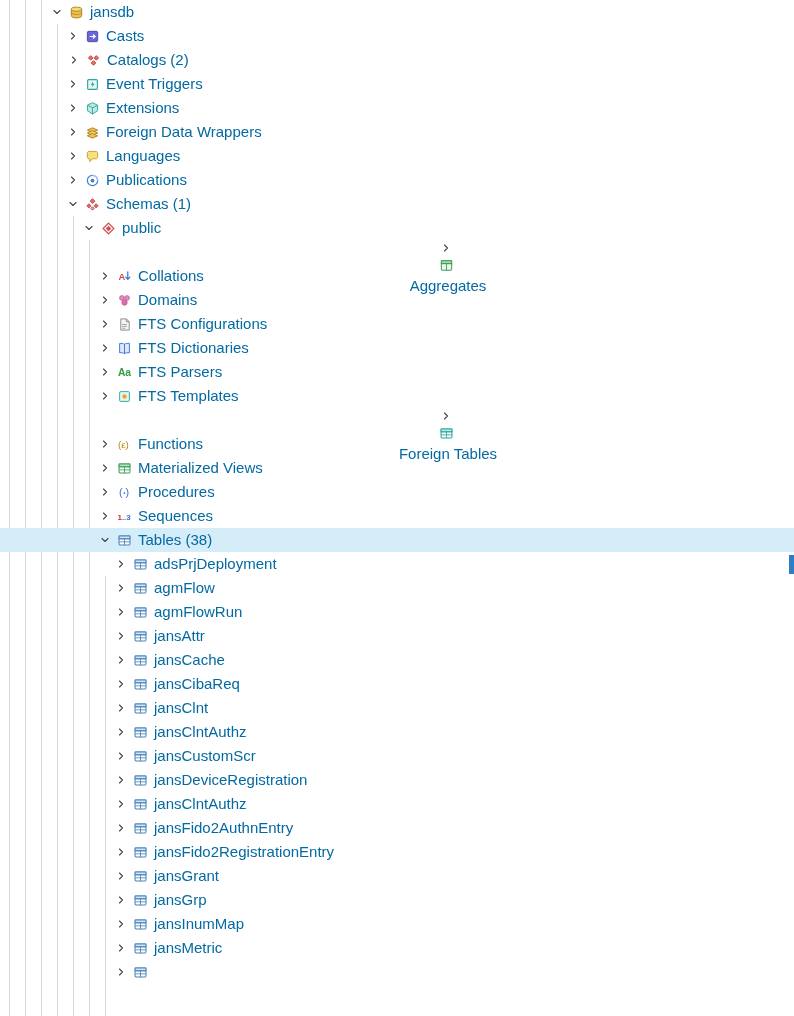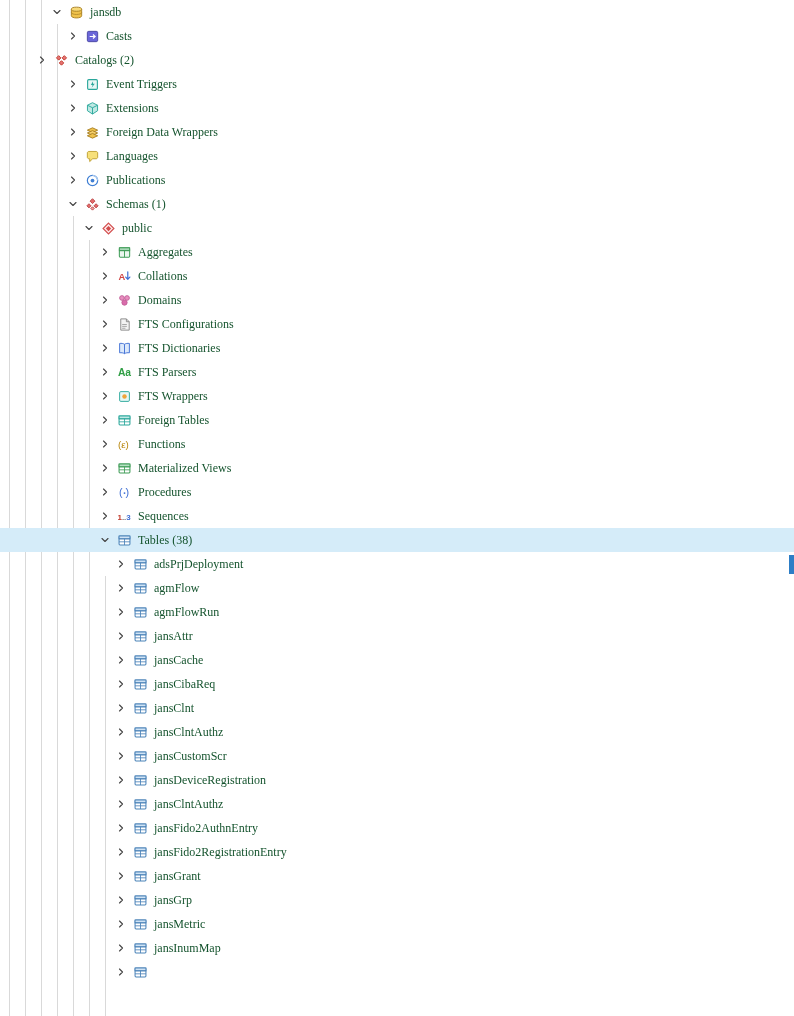--- a/index.html
+++ b/index.html
@@ -20,21 +20,21 @@
   .chevron{
     width:16px;height:16px;flex:0 0 16px;display:flex;align-items:center;justify-content:center;
   }
   .chevron svg{display:block;}
   .node-icon{
     width:18px;height:16px;flex:0 0 18px;display:flex;align-items:center;justify-content:center;
     margin-left:2px;
   }
   .node-icon svg{display:block;width:15px;height:15px;}
   .node-label{
-    margin-left:5px;font-size:12px;color:#14532d;line-height:24px;font-family:Liberation Serif, serif;
+    margin-left:5px;font-size:15px;color:#0369a1;line-height:24px;
   }
   #scrollbar-thumb{
     position:absolute;right:0;width:5px;z-index:3;
     background:var(--scrollbar-thumb,#2d7ec6);
   }
 </style>
 </head>
 <body style="--selection-bg: #d5ecf9; --scrollbar-thumb: #2d7ec6; --guide-color: #d9d9d9;">
 
 <div id="tree-wrap">
@@ -70,21 +70,21 @@
           </svg>
         </span>
         <span class="node-icon">
           <svg viewBox="0 0 16 16">
             <rect x="2.5" y="2.5" width="11" height="11" rx="1.5" fill="#6a66d9" stroke="#4a47a3"></rect>
             <path d="M5 8h5M8.5 5.8L10.8 8l-2.3 2.2" fill="none" stroke="#fff" stroke-width="1.3"></path>
           </svg>
         </span>
         <span class="node-label">Casts</span>
       </div>
-      <div class="tree-row" style="padding-left: 34px; text-align: right;">
+      <div class="tree-row" style="padding-left: 66px; text-align: right;">
         <span class="chevron">
           <svg width="12" height="12" viewBox="0 0 16 16">
             <path d="M6 4l4 4-4 4" fill="none" stroke="#454545" stroke-width="1.5" stroke-linecap="round" stroke-linejoin="round"></path>
           </svg>
         </span>
         <span class="node-icon">
           <svg viewBox="0 0 16 16">
             <g fill="#e57373" stroke="#c0392b" stroke-linejoin="round">
               <path d="M5 2.8L7.4 5.2 5 7.6 2.6 5.2z"></path>
               <path d="M11 2.8L13.4 5.2 11 7.6 8.6 5.2z"></path>
@@ -192,21 +192,21 @@
           </svg>
         </span>
         <span class="node-icon">
           <svg viewBox="0 0 16 16">
             <path d="M8 2.2L13.8 8 8 13.8 2.2 8z" fill="#fdeaea" stroke="#d24b4b" stroke-width="1.2"></path>
             <path d="M8 5.2L10.8 8 8 10.8 5.2 8z" fill="#d24b4b"></path>
           </svg>
         </span>
         <span class="node-label">public</span>
       </div>
-      <div class="tree-row" style="padding-left: 97px;">
+      <div class="tree-row" style="padding-left: 97px; flex-direction: column;">
         <span class="chevron">
           <svg width="12" height="12" viewBox="0 0 16 16">
             <path d="M6 4l4 4-4 4" fill="none" stroke="#454545" stroke-width="1.5" stroke-linecap="round" stroke-linejoin="round"></path>
           </svg>
         </span>
         <span class="node-icon">
           <svg viewBox="0 0 16 16">
             <rect x="2.5" y="3" width="11" height="10" rx="1" fill="#eaf6ee" stroke="#3f9c57" stroke-width="1.1"></rect>
             <rect x="2.5" y="3" width="11" height="3" fill="#a9d8b8" stroke="#3f9c57"></rect>
             <path d="M2.5 6h11M8 6v7" stroke="#3f9c57"></path>
@@ -290,23 +290,23 @@
           <svg width="12" height="12" viewBox="0 0 16 16">
             <path d="M6 4l4 4-4 4" fill="none" stroke="#454545" stroke-width="1.5" stroke-linecap="round" stroke-linejoin="round"></path>
           </svg>
         </span>
         <span class="node-icon">
           <svg viewBox="0 0 16 16">
             <rect x="2.8" y="2.8" width="10.4" height="10.4" rx="1.2" fill="#e6f7f5" stroke="#2aa79b"></rect>
             <circle cx="8" cy="8" r="2.4" fill="#f0a33a"></circle>
           </svg>
         </span>
-        <span class="node-label">FTS Wrappers</span>
-      </div>
-      <div class="tree-row" style="padding-left: 97px;">
+        <span class="node-label">FTS Templates</span>
+      </div>
+      <div class="tree-row" style="padding-left: 97px; flex-direction: column;">
         <span class="chevron">
           <svg width="12" height="12" viewBox="0 0 16 16">
             <path d="M6 4l4 4-4 4" fill="none" stroke="#454545" stroke-width="1.5" stroke-linecap="round" stroke-linejoin="round"></path>
           </svg>
         </span>
         <span class="node-icon">
           <svg viewBox="0 0 16 16">
             <rect x="2.2" y="3.2" width="11.6" height="9.6" rx="1" fill="#fff" stroke="#2aa79b" stroke-width="1.1"></rect>
             <rect x="2.2" y="3.2" width="11.6" height="3" fill="#bfe9e4" stroke="#2aa79b"></rect>
             <path d="M2.2 6.2h11.6M8 6.2v6.6M2.2 9.4h11.6" stroke="#2aa79b" stroke-width=".9"></path>
@@ -615,36 +615,36 @@
             <path d="M6 4l4 4-4 4" fill="none" stroke="#454545" stroke-width="1.5" stroke-linecap="round" stroke-linejoin="round"></path>
           </svg>
         </span>
         <span class="node-icon">
           <svg viewBox="0 0 16 16">
             <rect x="2.2" y="3.2" width="11.6" height="9.6" rx="1" fill="#fff" stroke="#4b83b8" stroke-width="1.1"></rect>
             <rect x="2.2" y="3.2" width="11.6" height="3" fill="#cfe3f5" stroke="#4b83b8"></rect>
             <path d="M2.2 6.2h11.6M8 6.2v6.6M2.2 9.4h11.6" stroke="#4b83b8" stroke-width=".9"></path>
           </svg>
         </span>
+        <span class="node-label">jansInumMap</span>
+      </div>
+      <div class="tree-row" style="padding-left: 113px;">
+        <span class="chevron">
+          <svg width="12" height="12" viewBox="0 0 16 16">
+            <path d="M6 4l4 4-4 4" fill="none" stroke="#454545" stroke-width="1.5" stroke-linecap="round" stroke-linejoin="round"></path>
+          </svg>
+        </span>
+        <span class="node-icon">
+          <svg viewBox="0 0 16 16">
+            <rect x="2.2" y="3.2" width="11.6" height="9.6" rx="1" fill="#fff" stroke="#4b83b8" stroke-width="1.1"></rect>
+            <rect x="2.2" y="3.2" width="11.6" height="3" fill="#cfe3f5" stroke="#4b83b8"></rect>
+            <path d="M2.2 6.2h11.6M8 6.2v6.6M2.2 9.4h11.6" stroke="#4b83b8" stroke-width=".9"></path>
+          </svg>
+        </span>
         <span class="node-label">jansMetric</span>
-      </div>
-      <div class="tree-row" style="padding-left: 113px;">
-        <span class="chevron">
-          <svg width="12" height="12" viewBox="0 0 16 16">
-            <path d="M6 4l4 4-4 4" fill="none" stroke="#454545" stroke-width="1.5" stroke-linecap="round" stroke-linejoin="round"></path>
-          </svg>
-        </span>
-        <span class="node-icon">
-          <svg viewBox="0 0 16 16">
-            <rect x="2.2" y="3.2" width="11.6" height="9.6" rx="1" fill="#fff" stroke="#4b83b8" stroke-width="1.1"></rect>
-            <rect x="2.2" y="3.2" width="11.6" height="3" fill="#cfe3f5" stroke="#4b83b8"></rect>
-            <path d="M2.2 6.2h11.6M8 6.2v6.6M2.2 9.4h11.6" stroke="#4b83b8" stroke-width=".9"></path>
-          </svg>
-        </span>
-        <span class="node-label">jansInumMap</span>
       </div>
       <div class="tree-row" style="padding-left: 113px;">
         <span class="chevron">
           <svg width="12" height="12" viewBox="0 0 16 16">
             <path d="M6 4l4 4-4 4" fill="none" stroke="#454545" stroke-width="1.5" stroke-linecap="round" stroke-linejoin="round"></path>
           </svg>
         </span>
         <span class="node-icon">
           <svg viewBox="0 0 16 16">
             <rect x="2.2" y="3.2" width="11.6" height="9.6" rx="1" fill="#fff" stroke="#4b83b8" stroke-width="1.1"></rect>

